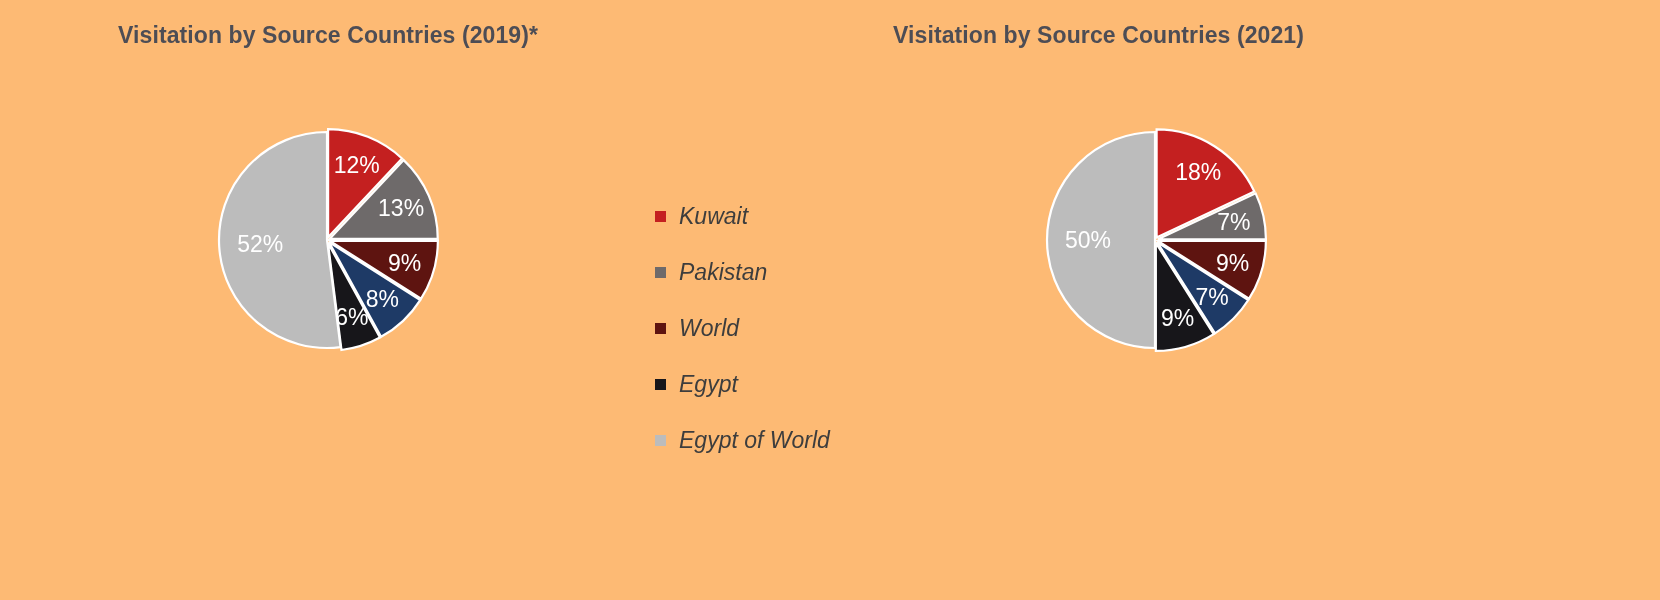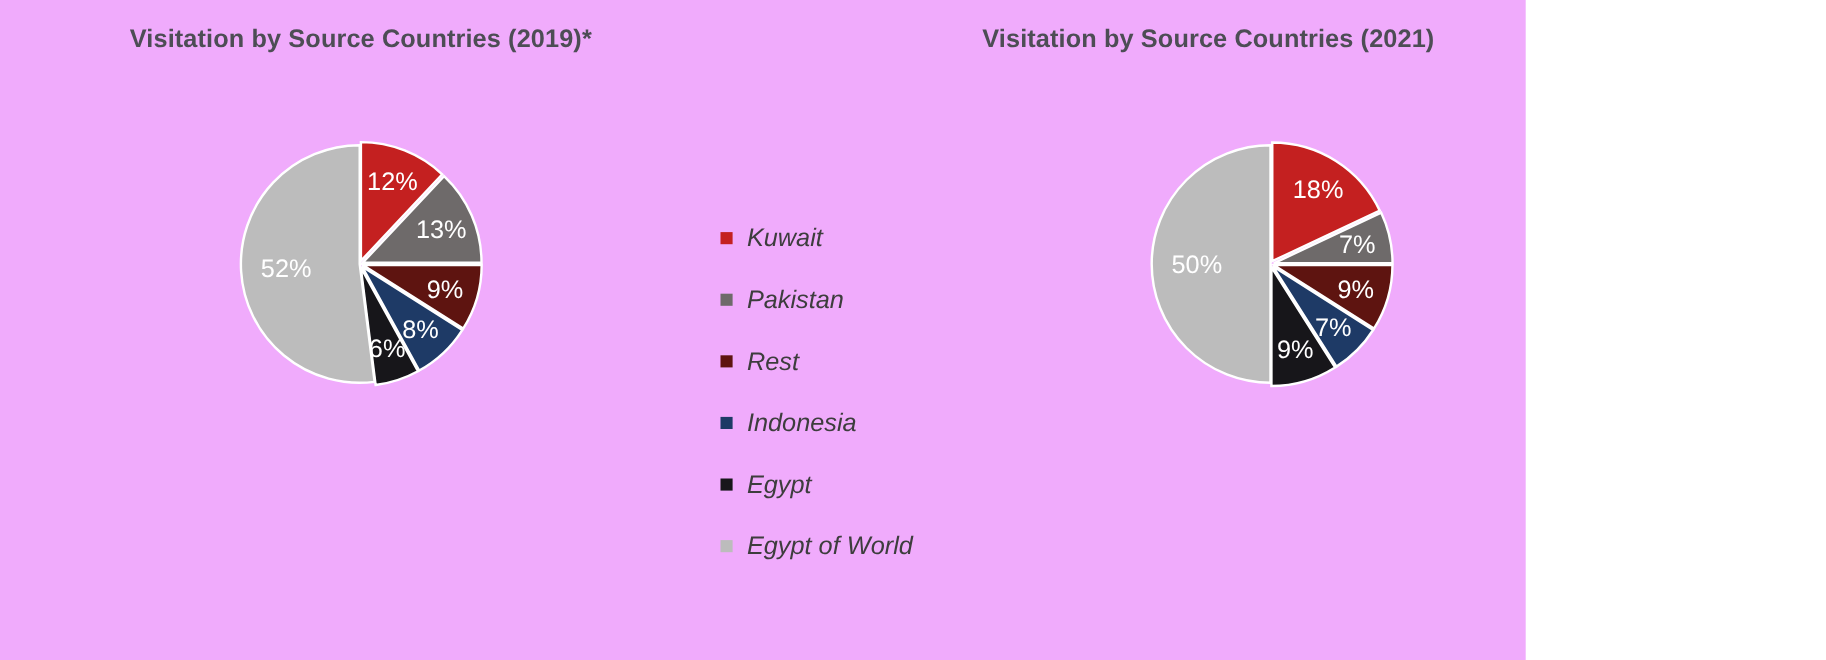--- a/index.html
+++ b/index.html
@@ -9,23 +9,23 @@
   }
   body {
     width: 1660px;
     height: 600px;
     font-family: "Liberation Sans", sans-serif;
     overflow: hidden;
     position: relative;
   }
   .canvas {
     position: relative;
-    width: 1387px;
+    width: 1660px;
     height: 600px;
-    background: #f0abfc;
+    background: #fdba74;
   }
 
   
   .chart-title {
     position: absolute;
     font-size: 23px;
     font-weight: bold;
     color: #4d4d55;
     letter-spacing: 0.1px;
     white-space: nowrap;
@@ -157,25 +157,21 @@
       <div class="legend-item">
         <span class="legend-swatch" style="background: rgb(196, 32, 32);"></span>
         <span class="legend-label">Kuwait</span>
       </div>
       <div class="legend-item">
         <span class="legend-swatch" style="background: rgb(110, 106, 106);"></span>
         <span class="legend-label">Pakistan</span>
       </div>
       <div class="legend-item">
         <span class="legend-swatch" style="background: rgb(94, 20, 16);"></span>
-        <span class="legend-label">Rest</span>
-      </div>
-      <div class="legend-item">
-        <span class="legend-swatch" style="background: rgb(30, 58, 102);"></span>
-        <span class="legend-label">Indonesia</span>
+        <span class="legend-label">World</span>
       </div>
       <div class="legend-item">
         <span class="legend-swatch" style="background: rgb(23, 22, 26);"></span>
         <span class="legend-label">Egypt</span>
       </div>
       <div class="legend-item">
         <span class="legend-swatch" style="background: rgb(188, 188, 188);"></span>
         <span class="legend-label">Egypt of World</span>
       </div>
     </div>

